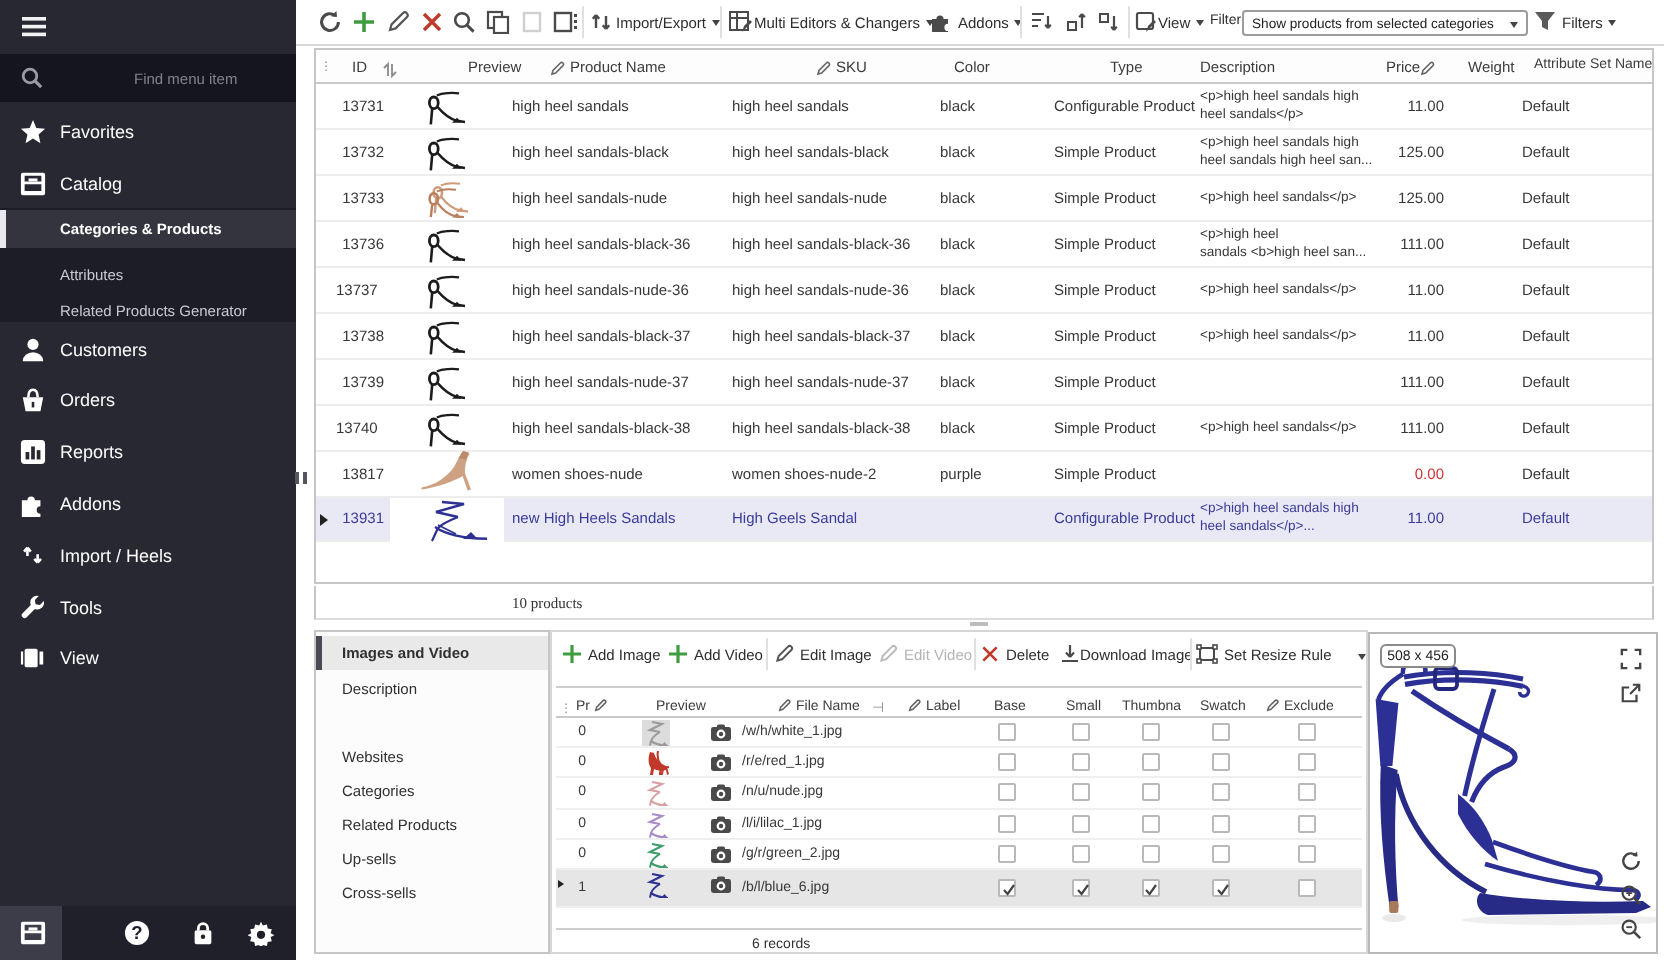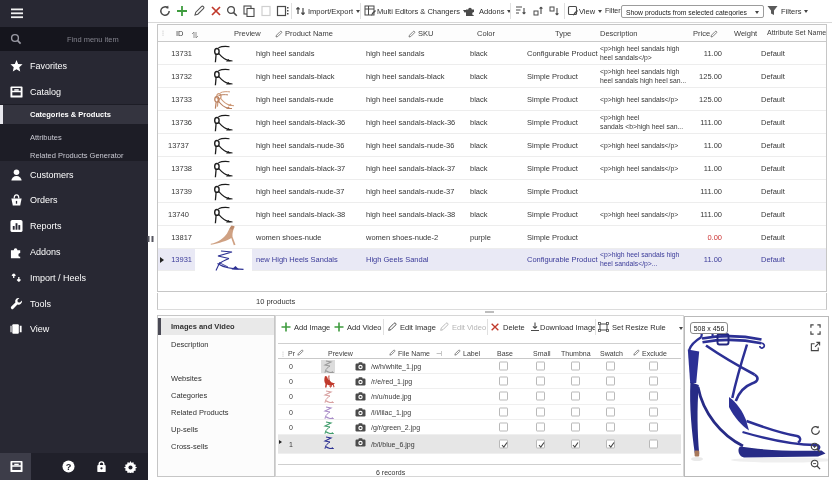--- a/index.html
+++ b/index.html
@@ -32,21 +32,21 @@
 
 
 #grid { position:absolute; left:9px; top:24px; width:670px; height:268px; border:1px solid #c6c6c6; background:#fff; }
 #ghead { position:absolute; left:0; top:0; width:668px; height:17px; border-bottom:1px solid #c9c9c9; background:#fdfdfd; }
 .h { position:absolute; top:4px; font-size:7.5px; color:#3c3c3c; white-space:nowrap; }
 .grow { position:absolute; left:0; width:668px; height:24px; border-bottom:1px solid #ededed; }
 .c { position:absolute; font-size:7.5px; color:#383838; white-space:nowrap; top:50%; transform:translateY(-50%); }
 .desc { position:absolute; font-size:6.8px; color:#383838; line-height:9px; top:50%; transform:translateY(-50%); white-space:nowrap; }
 
 #statusbar { position:absolute; left:9px; top:293px; width:670px; height:17px; border-bottom:1px solid #dcdcdc; border-left:1px solid #c6c6c6; border-right:1px solid #c6c6c6; background:#fff; }
-#statusbar .t { position:absolute; left:98px; top:4px; font-size:7.5px; color:#333; }
+#statusbar .t { position:absolute; left:98px; top:4px; font-size:7.5px; color:#333;font-family:Liberation Serif, serif; }
 
 
 #tabs { position:absolute; left:9px; top:315px; width:118px; height:162px; border:1px solid #c6c6c6; background:#fcfcfc; }
 .tab { position:absolute; left:0; width:116px; height:17px; font-size:7.5px; color:#303030; }
 .tab .t { position:absolute; left:13px; top:4px; }
 #tab-sel { background:#e9e9e9; }
 #tab-sel .bar { position:absolute; left:0; top:0; width:3px; height:17px; background:#4a4a55; }
 
 #imgpanel { position:absolute; left:127px; top:315px; width:409px; height:162px; background:#fff; border:1px solid #d6d6d6; }
 #imgtoolbar { position:absolute; left:0; top:0; width:407px; height:22px; background:#fff; }

